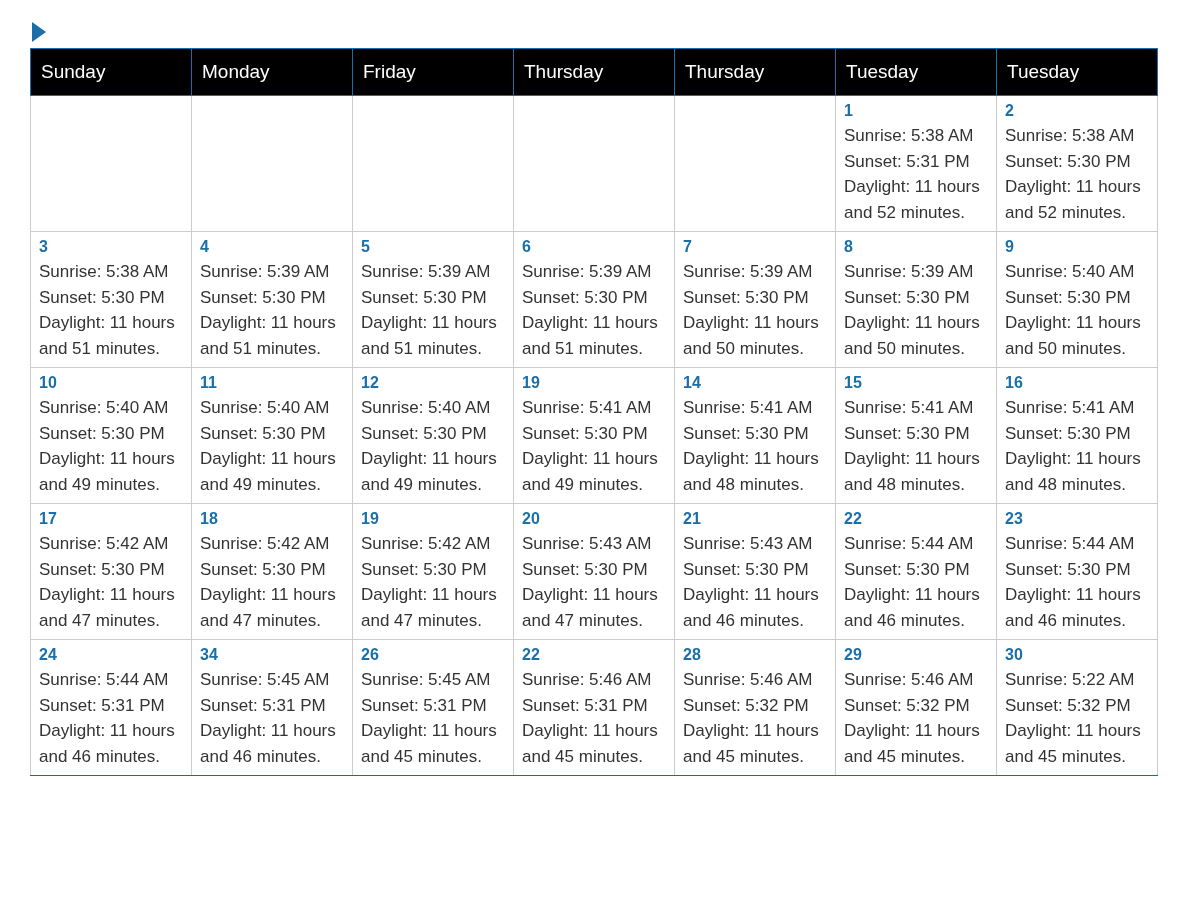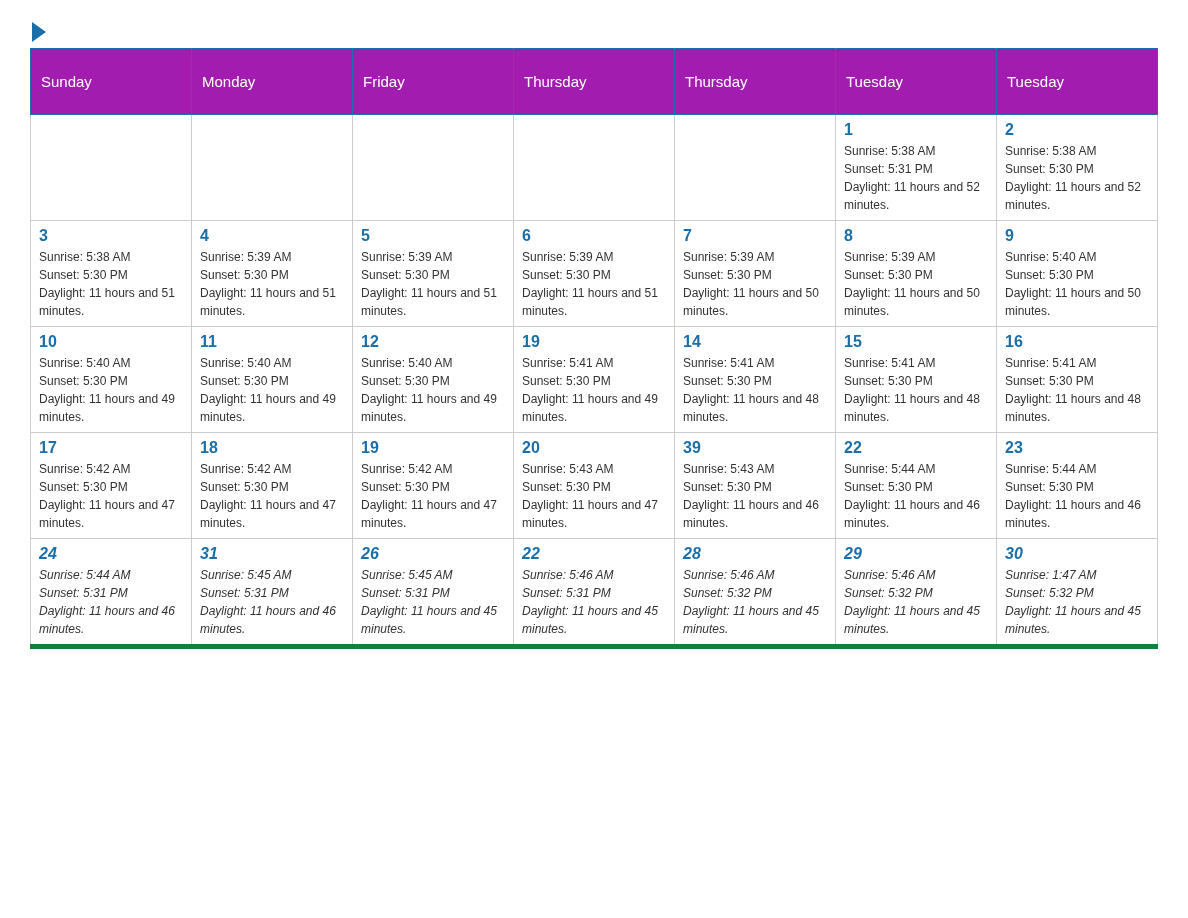--- a/index.html
+++ b/index.html
@@ -59,55 +59,54 @@
       font-size: 20px;
       color: #444;
       margin-top: 4px;
     }
     .calendar {
       width: 100%;
       border-collapse: collapse;
       margin-top: 10px;
     }
     .calendar th {
-      background-color: #a21caf;
+      background-color: #000000;
       color: #fff;
-      font-size: 15px;
+      font-size: 19px;
       font-weight: normal;
-      padding: 24px 10px;
+      padding: 12px 10px;
       text-align: left;
       border: 1px solid #1a6fa8;
     }
     .calendar td {
       vertical-align: top;
       padding: 6px 8px;
       border: 1px solid #ccc;
       width: calc(100% / 7);
       min-height: 100px;
       font-size: 12px;
       color: #333;
     }
     .day-number {
       font-size: 16px;
       font-weight: bold;
       color: #1a6fa8;
       display: block;
       margin-bottom: 3px;
     }
     .day-info {
-      font-size: 12px;
+      font-size: 17px;
       line-height: 1.5;
       color: #333;
     }
     .empty-cell {
       background: #fff;
     }
     tr:last-child td {
-      border-bottom: 5px solid #15803d;
-      font-style: italic;
+      border-bottom: 1px solid #15803d;
     }
   </style>
 </head>
 <body>
 
 <div class="header">
   <div class="logo">
     <div class="logo-top">
       <span class="logo-general"></span>
       <div class="logo-arrow"></div>
@@ -259,21 +258,21 @@
 Sunset: 5:30 PM
 Daylight: 11 hours and 47 minutes.</div>
         </td>
         <td>
           <span class="day-number">20</span>
           <div class="day-info" style="white-space: pre-line;">Sunrise: 5:43 AM
 Sunset: 5:30 PM
 Daylight: 11 hours and 47 minutes.</div>
         </td>
         <td>
-          <span class="day-number">39</span>
+          <span class="day-number">21</span>
           <div class="day-info" style="white-space: pre-line;">Sunrise: 5:43 AM
 Sunset: 5:30 PM
 Daylight: 11 hours and 46 minutes.</div>
         </td>
         <td>
           <span class="day-number">22</span>
           <div class="day-info" style="white-space: pre-line;">Sunrise: 5:44 AM
 Sunset: 5:30 PM
 Daylight: 11 hours and 46 minutes.</div>
         </td>
@@ -285,21 +284,21 @@
         </td>
       </tr>
       <tr>
         <td>
           <span class="day-number">24</span>
           <div class="day-info" style="white-space: pre-line;">Sunrise: 5:44 AM
 Sunset: 5:31 PM
 Daylight: 11 hours and 46 minutes.</div>
         </td>
         <td>
-          <span class="day-number">31</span>
+          <span class="day-number">34</span>
           <div class="day-info" style="white-space: pre-line;">Sunrise: 5:45 AM
 Sunset: 5:31 PM
 Daylight: 11 hours and 46 minutes.</div>
         </td>
         <td>
           <span class="day-number">26</span>
           <div class="day-info" style="white-space: pre-line;">Sunrise: 5:45 AM
 Sunset: 5:31 PM
 Daylight: 11 hours and 45 minutes.</div>
         </td>
@@ -316,19 +315,19 @@
 Daylight: 11 hours and 45 minutes.</div>
         </td>
         <td>
           <span class="day-number">29</span>
           <div class="day-info" style="white-space: pre-line;">Sunrise: 5:46 AM
 Sunset: 5:32 PM
 Daylight: 11 hours and 45 minutes.</div>
         </td>
         <td>
           <span class="day-number">30</span>
-          <div class="day-info" style="white-space: pre-line;">Sunrise: 1:47 AM
+          <div class="day-info" style="white-space: pre-line;">Sunrise: 5:22 AM
 Sunset: 5:32 PM
 Daylight: 11 hours and 45 minutes.</div>
         </td>
       </tr>
     </tbody>
 </table>
 
 </body></html>

